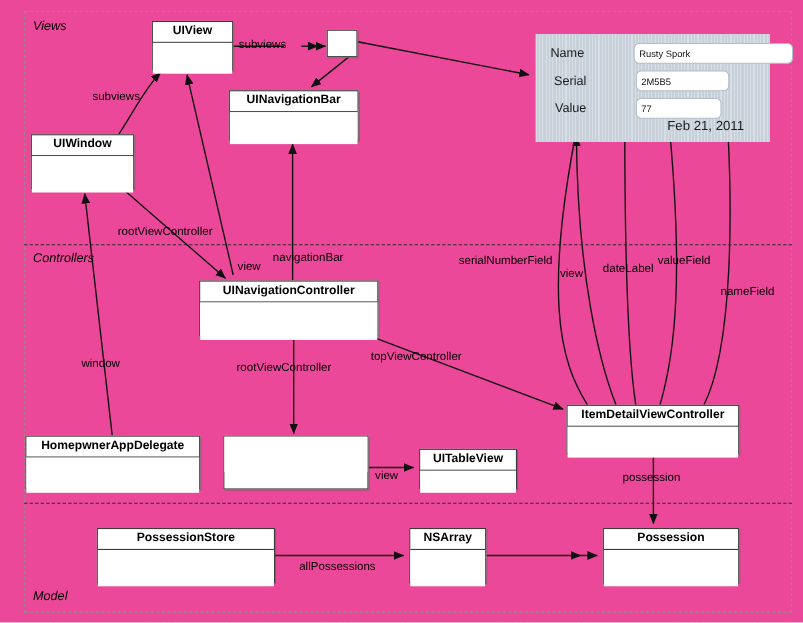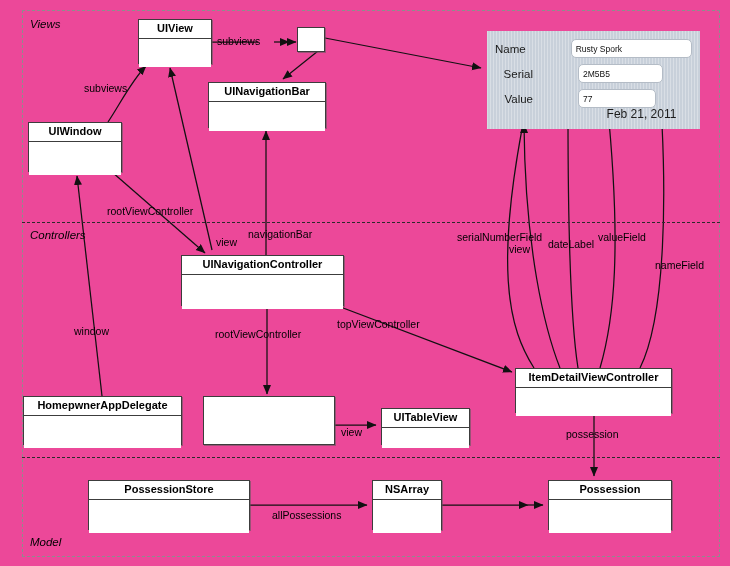--- a/index.html
+++ b/index.html
@@ -249,21 +249,21 @@
   </div>
 
   <div class="uml" style="left:548px; top:480px; width:124px; height:50px;">
     <div class="title">Possession</div>
     <div class="body" style="height:33px;"></div>
   </div>
 
   <div id="form-panel">
     <div class="stripes"></div>
 
-    <div class="form-row" style="left:8px; top:8px; width:197px;">
+    <div class="form-row" style="left:8px; top:8px; width:226px;">
       <div class="form-label">Name</div>
       <div class="form-input" style="width:152px;">Rusty Spork</div>
     </div>
 
     <div class="form-row" style="left:8px; top:33px; width:197px;">
       <div class="form-label">Serial</div>
       <div class="form-input" style="width:85px;">2M5B5</div>
     </div>
 
     <div class="form-row" style="left:8px; top:58px; width:197px;">
@@ -272,21 +272,21 @@
     </div>
 
     <div id="date-label">Feb 21, 2011</div>
   </div>
 
   <div class="edge-label" style="left:217px; top:35px;">subviews</div>
   <div class="edge-label" style="left:84px; top:82px;">subviews</div>
   <div class="edge-label" style="left:107px; top:205px;">rootViewController</div>
   <div class="edge-label" style="left:216px; top:236px;">view</div>
   <div class="edge-label" style="left:248px; top:228px;">navigationBar</div>
-  <div class="edge-label" style="left:417px; top:231px;margin-left:40px;">serialNumberField</div>
+  <div class="edge-label" style="left:417px; top:231px;">serialNumberField</div>
   <div class="edge-label" style="left:509px; top:243px;">view</div>
   <div class="edge-label" style="left:548px; top:238px;">dateLabel</div>
   <div class="edge-label" style="left:598px; top:231px;">valueField</div>
   <div class="edge-label" style="left:655px; top:259px;">nameField</div>
   <div class="edge-label" style="left:74px; top:325px;">window</div>
   <div class="edge-label" style="left:215px; top:328px;">rootViewController</div>
   <div class="edge-label" style="left:337px; top:318px;">topViewController</div>
   <div class="edge-label" style="left:341px; top:426px;">view</div>
   <div class="edge-label" style="left:566px; top:428px;">possession</div>
   <div class="edge-label" style="left:272px; top:509px;">allPossessions</div>

